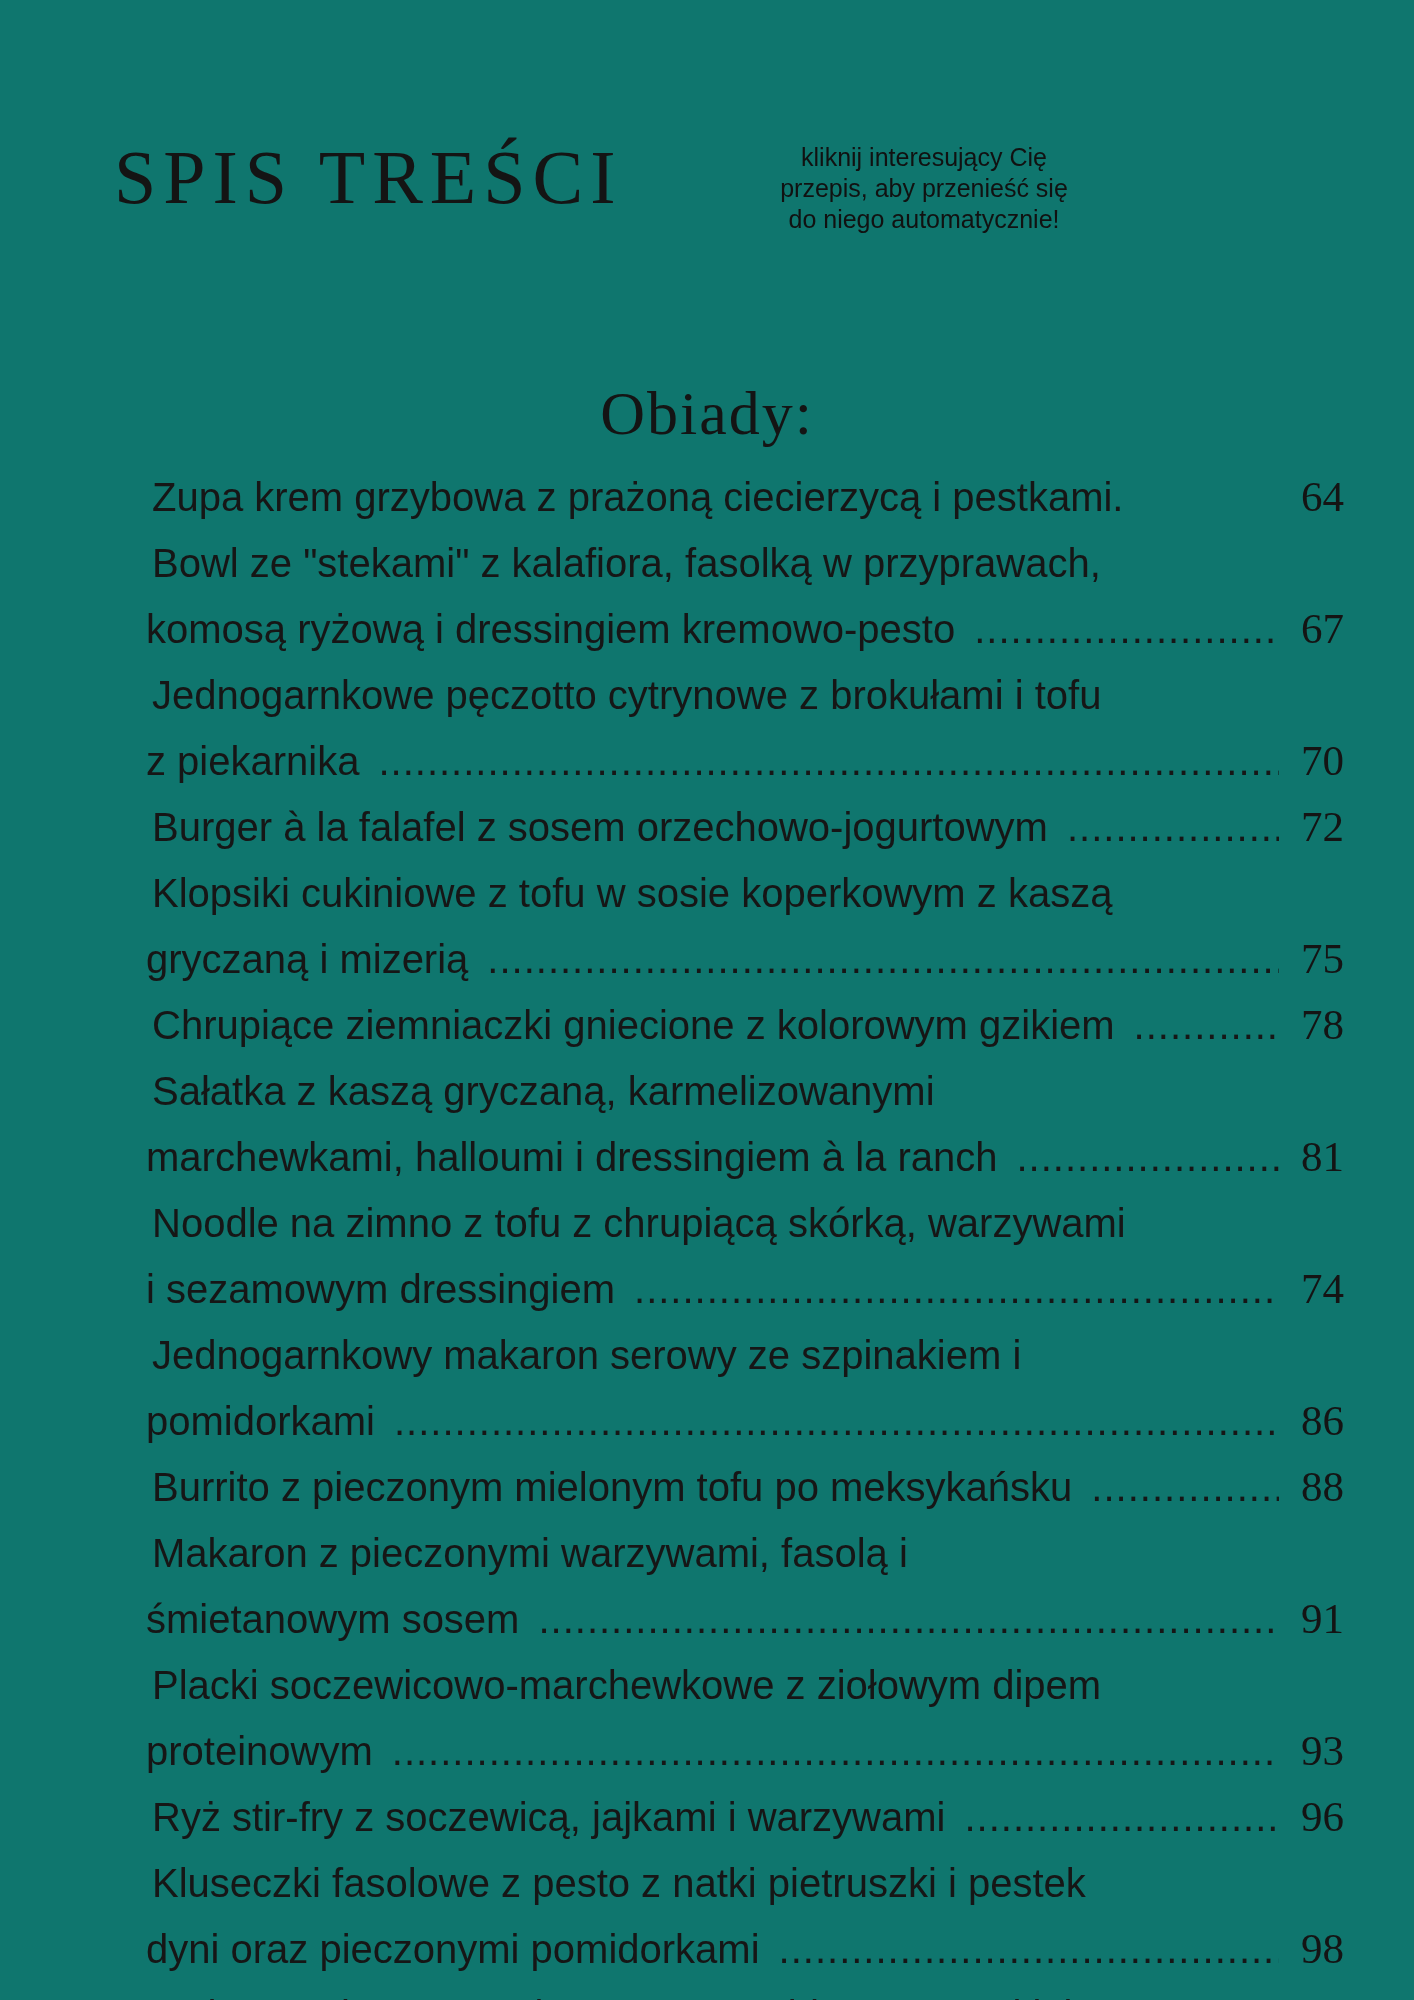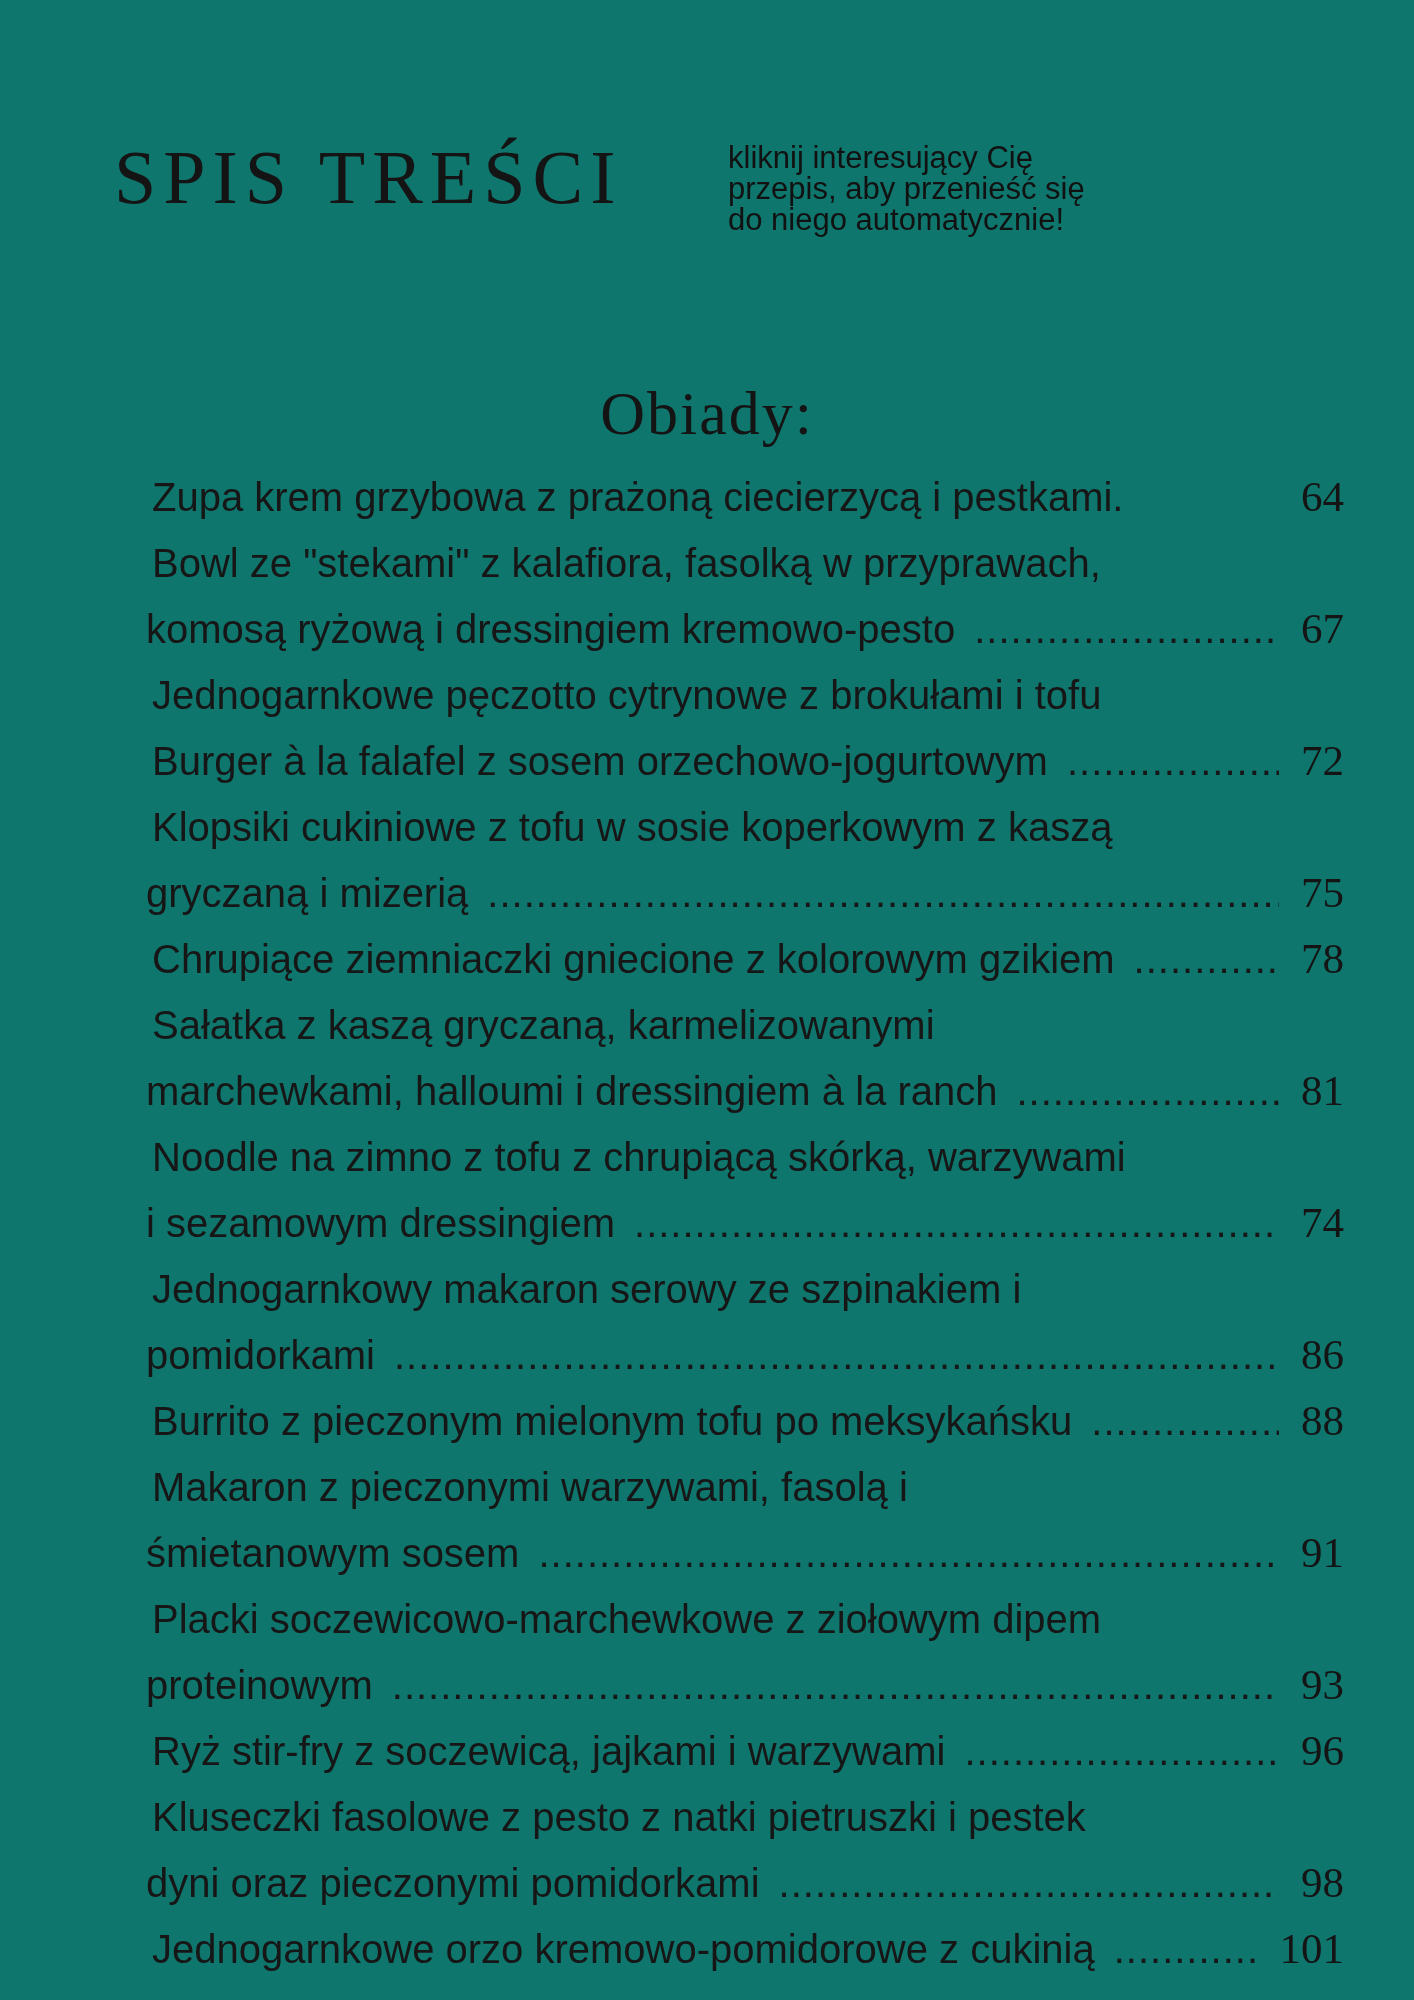--- a/index.html
+++ b/index.html
@@ -17,22 +17,22 @@
   
   .main-title{
     position:absolute;left:114px;top:138px;
     font-family:"Liberation Serif",serif;
     font-size:76px;font-weight:400;
     letter-spacing:7px;line-height:1.05;
     color:#141414;white-space:nowrap;
   }
   .hint{
     position:absolute;left:728px;top:142px;width:392px;
-    text-align:left;
-    font-size:31px;line-height:31px;
+    text-align:center;
+    font-size:25px;line-height:31px;
     font-weight:400;color:#111111;
   }
 
   
   .section-heading{
     position:absolute;left:0;right:0;top:334px;
     text-align:center;
     font-family:"Liberation Serif",serif;
     font-size:62px;font-weight:400;
     letter-spacing:2px;color:#141414;margin-top:44px;
@@ -91,20 +91,25 @@
         <div class="toc-line">
           <span class="txt">komosą ryżową i dressingiem kremowo-pesto</span>
           <span class="leader dots"></span>
           <span class="pg">67</span>
         </div>
       </div>
       <div class="toc-entry">
         <div class="toc-line first">
           <span class="txt">Jednogarnkowe pęczotto cytrynowe z brokułami i tofu</span>
         </div>
+        <div class="toc-line">
+          <span class="txt">z piekarnika</span>
+          <span class="leader dots"></span>
+          <span class="pg">70</span>
+        </div>
       </div>
       <div class="toc-entry">
         <div class="toc-line first">
           <span class="txt">Burger à la falafel z sosem orzechowo-jogurtowym</span>
           <span class="leader dots"></span>
           <span class="pg">72</span>
         </div>
       </div>
       <div class="toc-entry">
         <div class="toc-line first">

